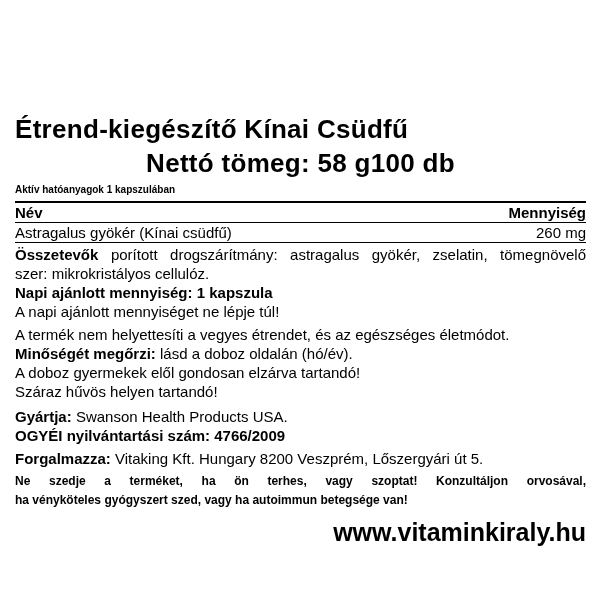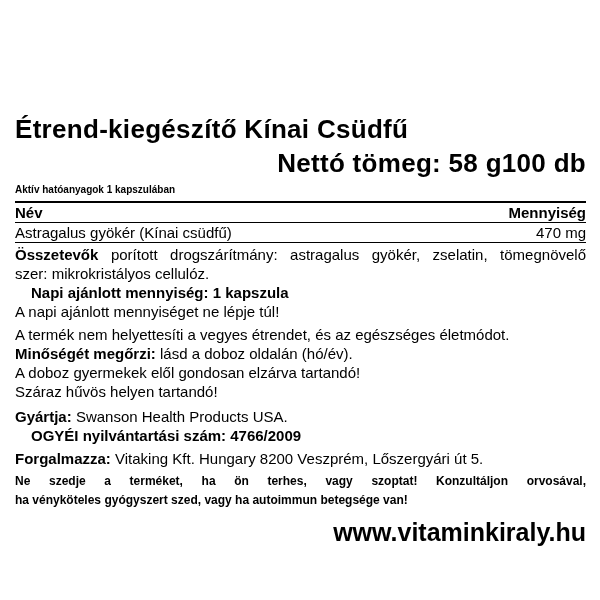--- a/index.html
+++ b/index.html
@@ -25,21 +25,21 @@
   .title {
     margin: 96px 0 0 0;
     font-size: 26px;
     line-height: 34px;
     font-weight: bold;
     letter-spacing: 0.3px;
     white-space: nowrap;
   }
   .title-row {
     display: flex;
-    justify-content: flex-end;
+    justify-content: center;
     font-size: 26px;
     line-height: 34px;
     font-weight: bold;
     letter-spacing: 0.3px;
   }
   .caption {
     margin-top: 0;
     font-size: 10px;
     line-height: 19px;
     font-weight: bold;
@@ -58,21 +58,21 @@
   .trow.head { font-weight: bold; }
   .line {
     margin: 0;
     font-size: 15px;
     line-height: 19px;
   }
   .jline {
     text-align: justify;
     text-align-last: justify;
   }
-  .bold { font-weight: bold; margin-left: 16px; }
+  .bold { font-weight: bold; }
   .mt4 { margin-top: 4px; }
   .mt6 { margin-top: 6px; }
   .warn {
     font-size: 12px;
     font-weight: bold;
   }
   .website {
     margin-top: 7px;
     font-size: 25px;
     line-height: 30px;
@@ -95,21 +95,21 @@
 
     <div class="caption">Aktív hatóanyagok 1 kapszulában</div>
 
     <div class="table">
       <div class="trow head">
         <span>Név</span>
         <span>Mennyiség</span>
       </div>
       <div class="trow">
         <span>Astragalus gyökér (Kínai csüdfű)</span>
-        <span>470 mg</span>
+        <span>260 mg</span>
       </div>
     </div>
 
     <div class="line jline" style="margin-top:2px;"><b>Összetevők</b> <span>porított drogszárítmány: astragalus gyökér, zselatin, tömegnövelő</span></div>
     <div class="line">szer: mikrokristályos cellulóz.</div>
 
     <div class="line bold">Napi ajánlott mennyiség: 1 kapszula</div>
     <div class="line">A napi ajánlott mennyiséget ne lépje túl!</div>
 
     <div class="line mt4">A termék nem helyettesíti a vegyes étrendet, és az egészséges életmódot.</div>

